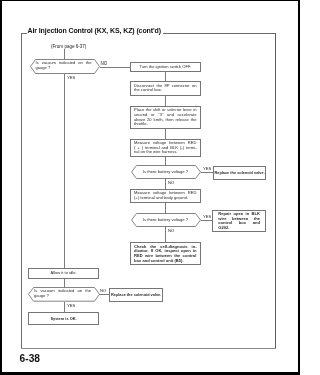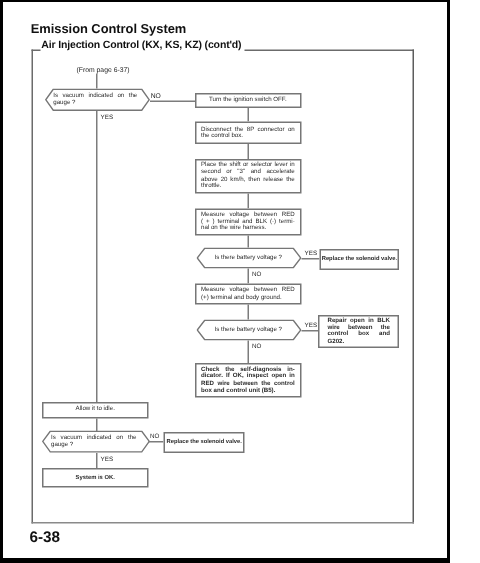--- a/index.html
+++ b/index.html
@@ -51,21 +51,20 @@
 <body>
 
 <div id="sheet">
 
   <div class="frame-top-l"></div>
   <div class="frame-top-r"></div>
   <div class="frame-left"></div>
   <div class="frame-right"></div>
   <div class="frame-bottom"></div>
 
-  <div class="title">Emission Control System</div>
   <div class="subtitle">Air Injection Control (KX, KS, KZ) (cont'd)</div>
   <div class="pagenum">6-38</div>
 
   <div class="fromtext" style="left:51px;top:43.5px;">(From page 6-37)</div>
 
   <div class="line vline" style="left:64px;top:49px;height:10px;"></div>
 
   <div class="hex" style="left:29.5px;top:58.8px;width:70px;height:15px;">
     <svg width="70" height="15" viewBox="0 0 70 15">
         <polygon points="0.5,7.5 5.5,0.5 64.5,0.5 69.5,7.5 64.5,14.5 5.5,14.5" fill="#fff" stroke="#767676" stroke-width="0.9"></polygon>

